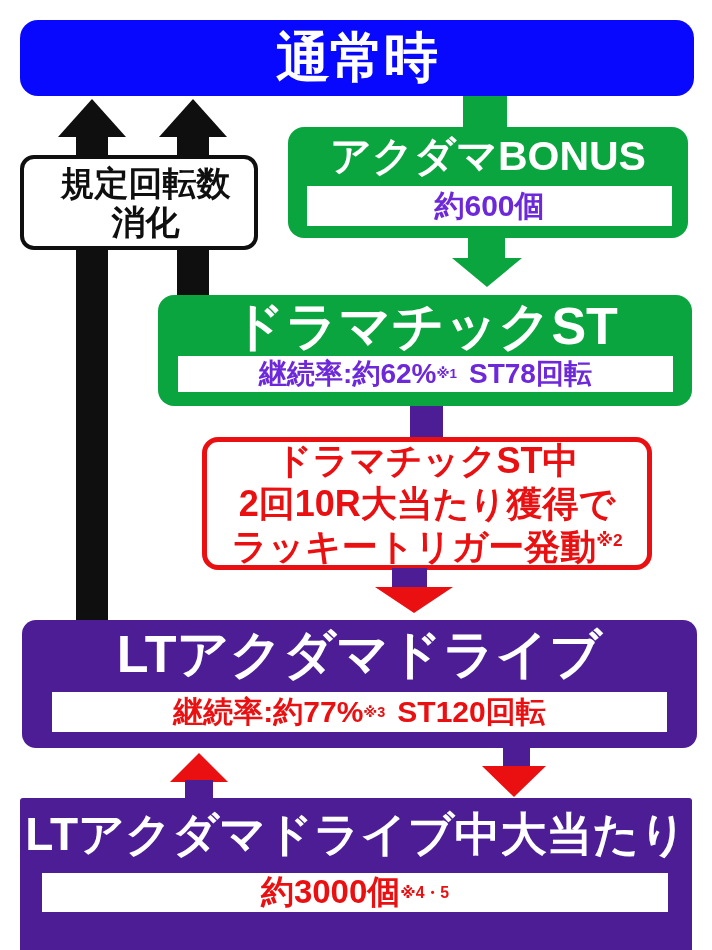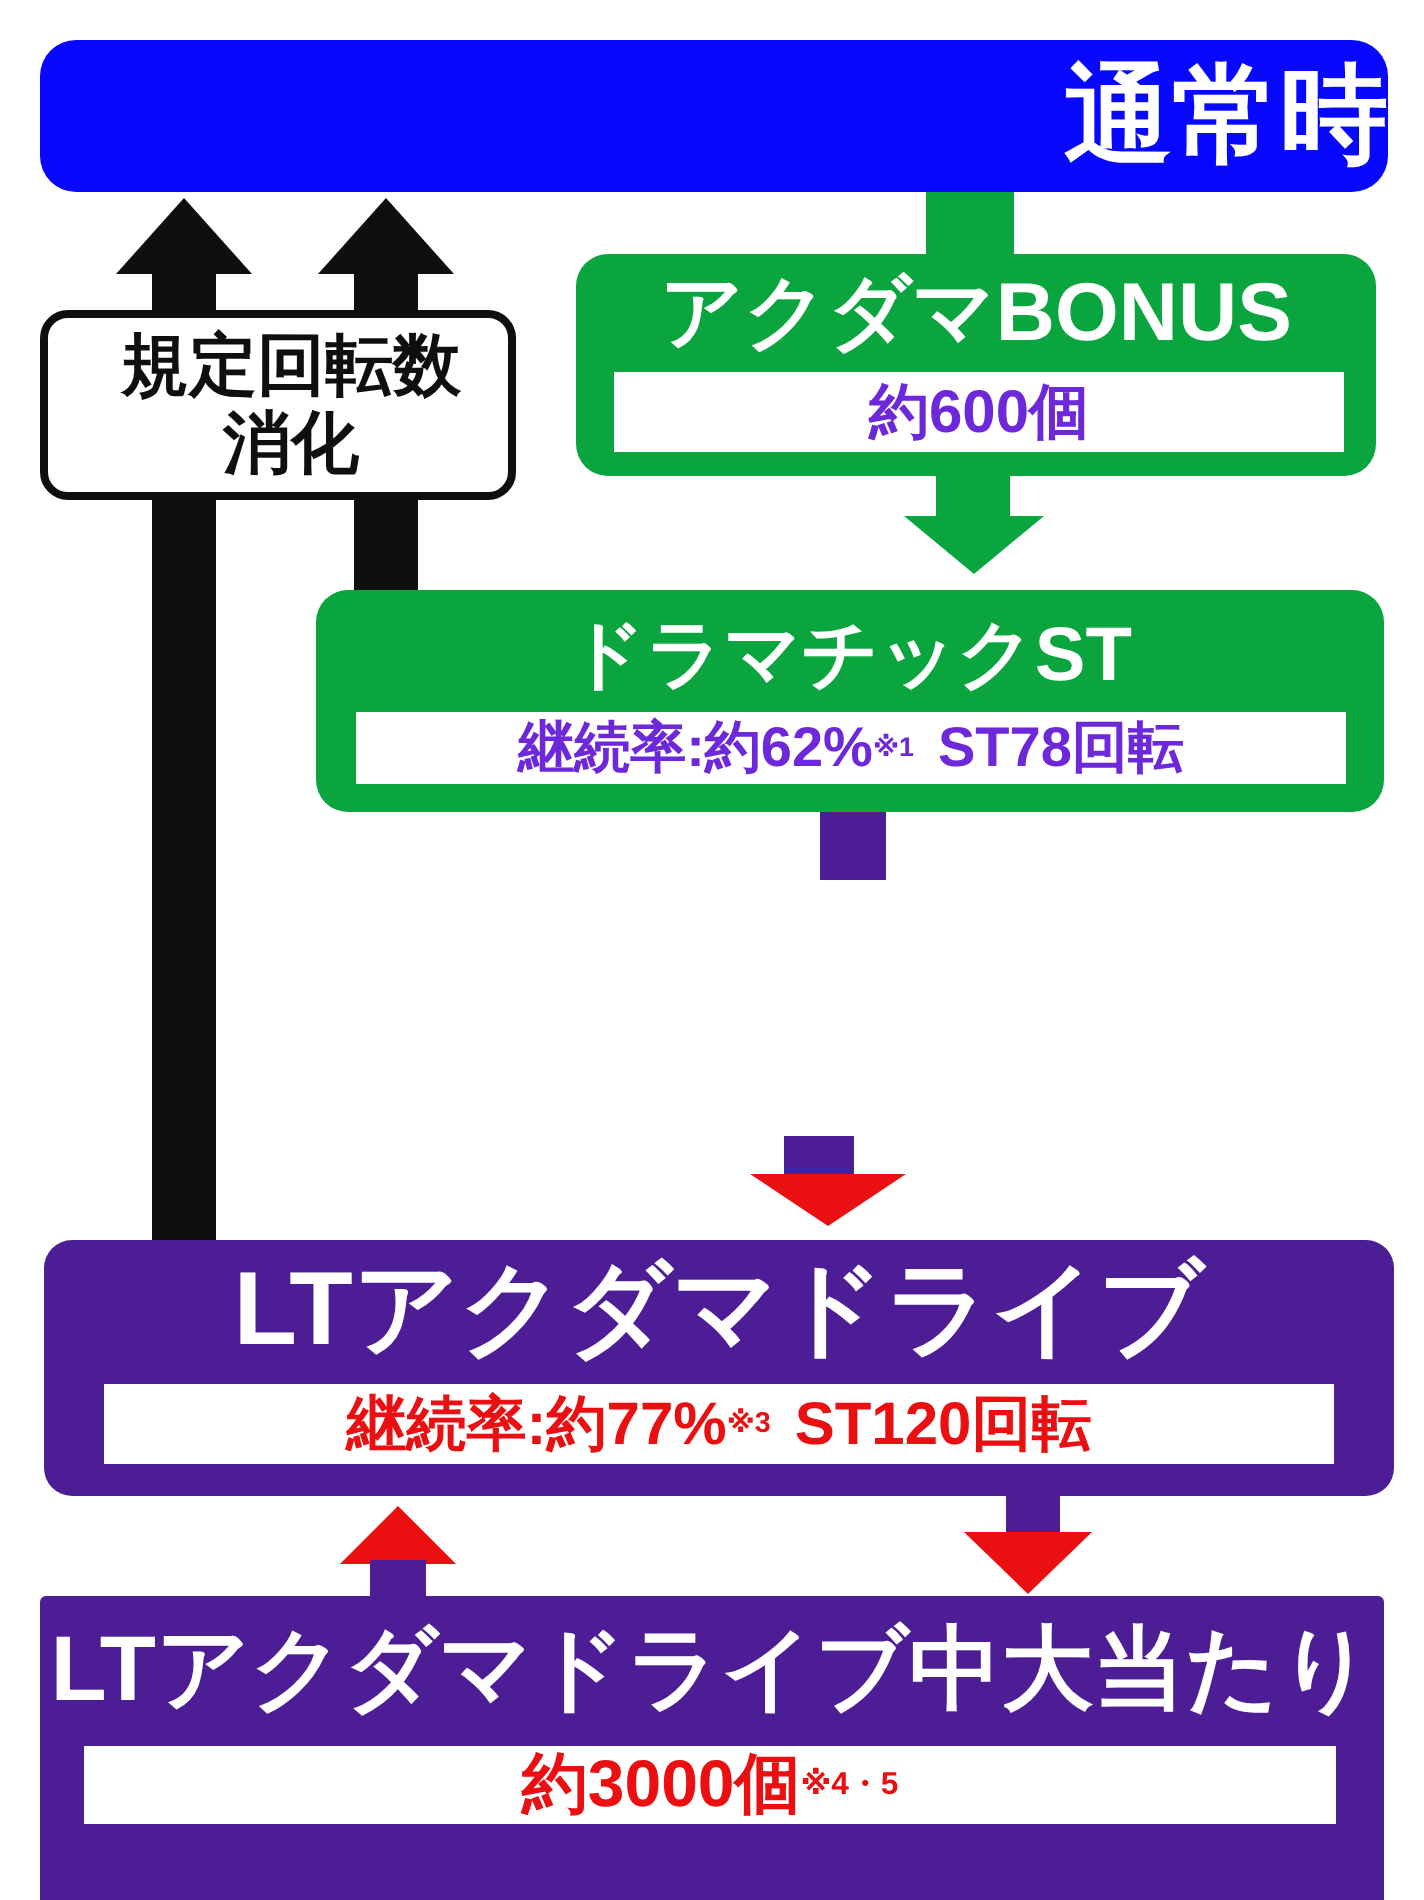--- a/index.html
+++ b/index.html
@@ -11,21 +11,21 @@
   
   .bg-blue{background:#0808FF;}
   .bg-green{background:#0BA53F;}
   .bg-red{background:#4c1d95;}
   .tx-white{color:#ffffff;}
   .tx-green{color:#6d28d9;}
   .tx-red{color:#EA0F10;}
   .tx-black{color:#0F0F0F;padding-left:13px;}
 
   
-  .flex-c{display:flex;align-items:center;justify-content:flex-end;}
+  .flex-c{display:flex;align-items:center;justify-content:center;}
   .round-box{border-radius:16px;}
   .title-line{position:absolute;left:0;right:0;display:flex;align-items:center;justify-content:center;
               font-weight:bold;letter-spacing:0px;white-space:nowrap;}
   .inner-white{position:absolute;background:#ffffff;display:flex;align-items:center;justify-content:center;
                font-weight:bold;white-space:nowrap;}
   sup.note{font-size:0.48em;vertical-align:super;line-height:0;font-weight:bold;}
   .suffix-gap{margin-left:12px;}
 
   
   #normal-bar{left:20px;top:20px;width:674px;height:76px;border-radius:18px;font-size:54px;}
@@ -50,21 +50,21 @@
   #green-arrow-head{left:452px;top:258px;width:0;height:0;border-left:35px solid transparent;
                     border-right:35px solid transparent;border-top:29px solid #0BA53F;}
 
   
   #bonus-box{left:288px;top:127px;width:400px;height:111px;}
   #bonus-box .title-line{top:0;height:58px;font-size:41px;}
   #bonus-box .inner-white{left:19px;top:59px;width:365px;height:40px;font-size:30px;}
 
   
   #st-box{left:158px;top:295px;width:534px;height:111px;}
-  #st-box .title-line{top:0;height:64px;font-size:38px;}
+  #st-box .title-line{top:0;height:64px;font-size:52px;}
   #st-box .inner-white{left:20px;top:61px;width:495px;height:36px;font-size:28px;}
 
   
   #red-connector{left:410px;top:406px;width:33px;height:34px;}
 
   
   #lucky-box{left:202px;top:437px;width:450px;height:133px;background:#ffffff;border:5px solid #EA0F10;
              border-radius:16px;box-sizing:border-box;display:flex;flex-direction:column;align-items:center;
              justify-content:center;font-size:36px;font-weight:bold;line-height:1.2;white-space:nowrap;}
 
@@ -125,20 +125,25 @@
     </div>
   </div>
 
   <div class="abs tx-black" id="spin-label">
     <span>規定回転数</span>
     <span>消化</span>
   </div>
 
   <div class="abs bg-red" id="red-connector"></div>
 
+  <div class="abs tx-red" id="lucky-box">
+    <span>ドラマチックST中</span>
+    <span>2回10R大当たり獲得で</span>
+    <span><span>ラッキートリガー発動</span><sup class="note">※2</sup></span>
+  </div>
 
   <div class="abs bg-red" id="red-arrow1-shaft"></div>
   <div class="abs" id="red-arrow1-head"></div>
 
   <div class="abs bg-red" id="lt-box">
     <div class="title-line tx-white">LTアクダマドライブ</div>
     <div class="inner-white tx-red">
       <span>継続率:約77%</span>
         <sup class="note">※3</sup>
         <span class="suffix-gap">ST120回転</span>

